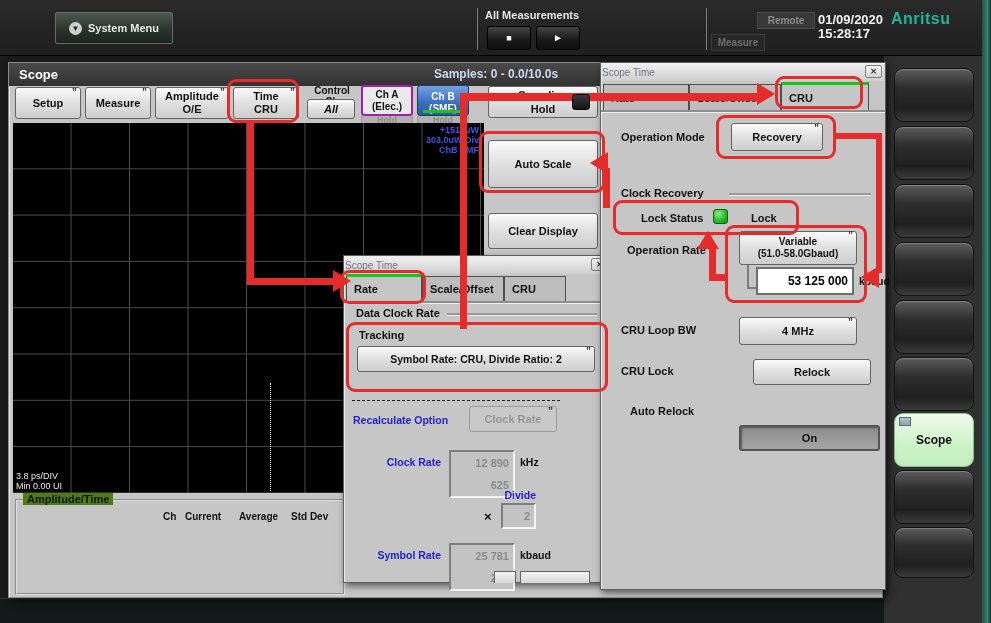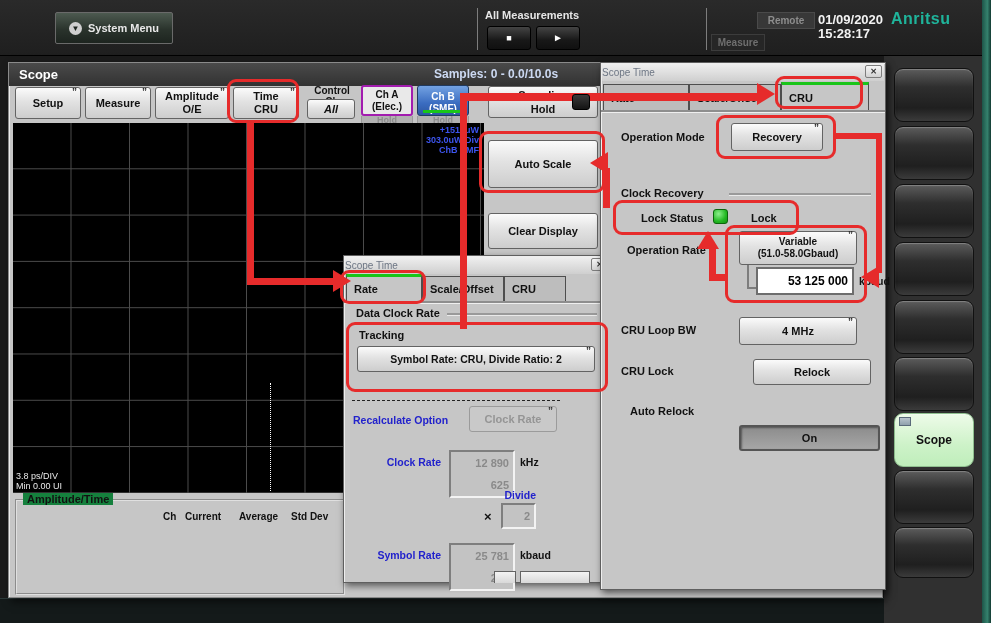--- a/index.html
+++ b/index.html
@@ -85,21 +85,21 @@
   .chinfo { position:absolute; right:5px; top:2px; text-align:right; color:#3d55ef;
          font-size:9px; font-weight:bold; line-height:10px;}
   .scaleinfo { position:absolute; left:3px; bottom:2px; color:#e8e8e8; font-size:9px;
          line-height:10px;}
   .dotline { position:absolute; left:257px; top:260px; height:108px; width:1px;
          border-left:1px dotted #fff;}
 
   
   .groupbox { position:absolute; left:6px; top:436px; width:330px; height:96px;
          border:2px groove #e0e0e0;}
-  .groupbox .gb-label { position:absolute; left:6px; top:-8px; background:#15803d;
+  .groupbox .gb-label { position:absolute; left:6px; top:-8px; background:#4d7c0f;
          padding:0 4px; font-size:11px; font-weight:bold; color:#111;}
   .stat-h { position:absolute; top:10px; font-size:10px; font-weight:bold; color:#111;}
 
   
   .dialog { position:absolute; background:#c6c6c6; border:1px solid #5f5f5f;
          box-shadow:inset 1px 1px 0 #eee, 2px 3px 7px rgba(0,0,0,.55); z-index:10;}
   .dlg-title { position:absolute; left:1px; top:1px; right:1px; height:17px;
          background:linear-gradient(#efefef,#cfcfcf); color:#6d7684; font-size:10px;
          line-height:17px; }
   .dlg-close { position:absolute; right:3px; top:2px; width:17px; height:13px;

